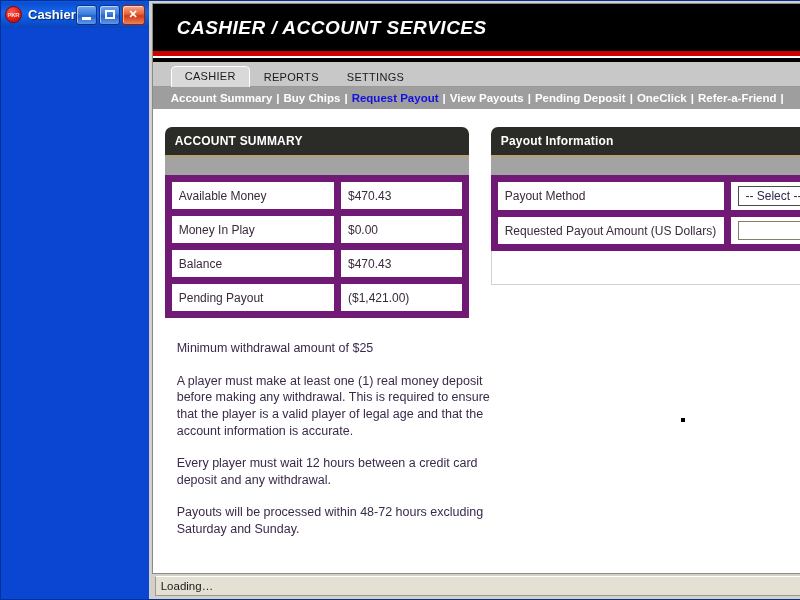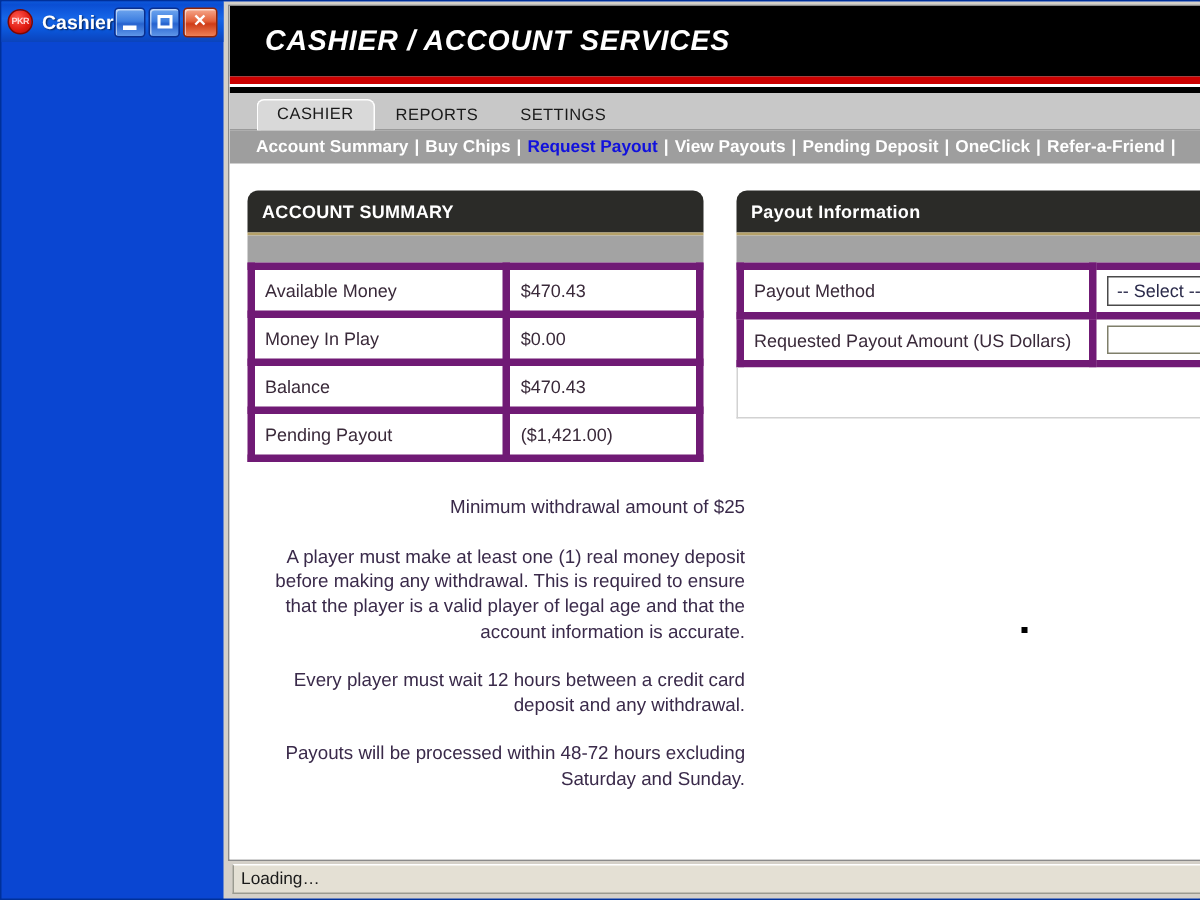--- a/index.html
+++ b/index.html
@@ -241,21 +241,21 @@
   .panel-gold { height: 2px; background: #b5a169; }
   .panel-grey { height: 18px; background: #a3a3a3; }
 
   table.grid {
     width: 100%;
     border-collapse: collapse;
     font-size: 12px;
     color: #3a2a3a;
   }
   table.grid td {
-    border: 5px solid #701a75;
+    border: 7px solid #701a75;
     padding: 4px 7px;
     background: #ffffff;
     height: 19px;
     vertical-align: middle;
   }
   table.grid td.label { width: 57%; }
   .panel.right table.grid td.label { width: 55%; }
 
   
   select.xp {
@@ -306,21 +306,21 @@
   }
 
   
   .notes {
     margin: 22px 0 0 12px;
     width: 320px;
     font-size: 12.5px;
     color: #3a2a4a;
     line-height: 1.33;
   }
-  .notes p { margin: 0 0 16px 0; text-align: right; }
+  .notes p { margin: 0 0 16px 0; }
 
   .stray-dot {
     position: absolute;
     left: 528px;
     top: 414px;
     width: 4px; height: 4px;
     background: #000000;
   }
 
   

